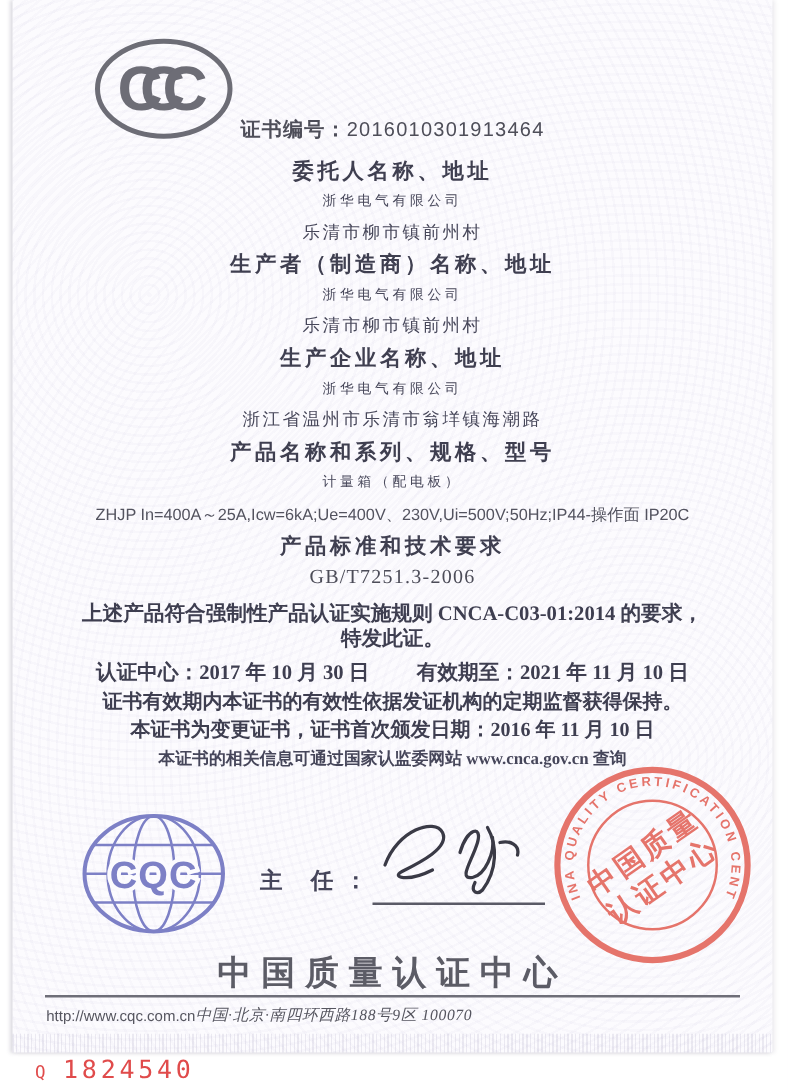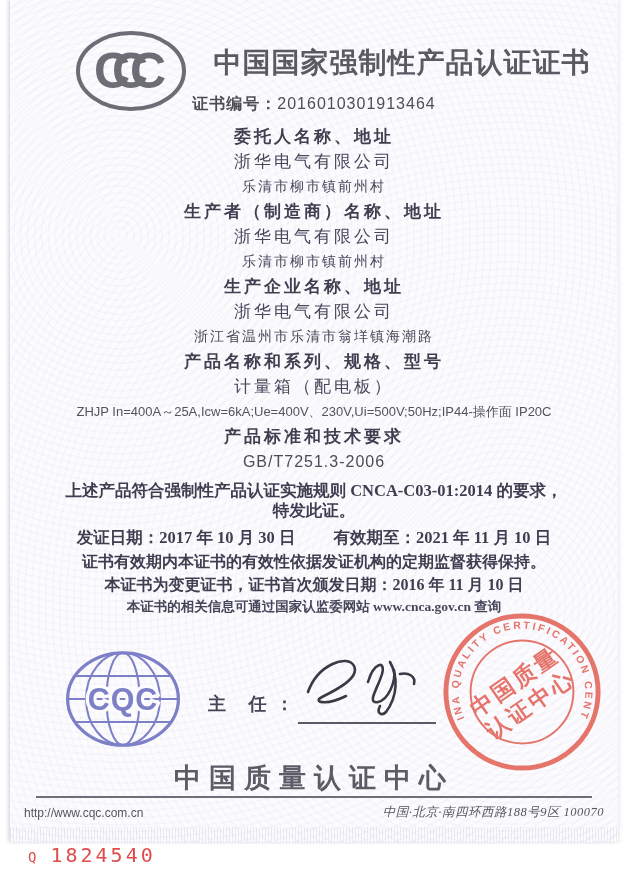--- a/index.html
+++ b/index.html
@@ -32,24 +32,24 @@
   }
   .cert-no-row {
     position:absolute; left:0; top:94px; width:608px; text-align:center;
     font-size:16px; font-weight:700; color:#4e4e59; letter-spacing:1px;
   }
   .cert-no-row .num { font-family:"Liberation Sans", sans-serif; font-weight:400; letter-spacing:1px; }
 
   
   .body-block { position:absolute; left:0; top:124px; width:608px; text-align:center; color:#47475a; }
   .lbl   { font-size:17px; font-weight:700; letter-spacing:3px; line-height:25px; color:#3f3f50; }
-  .val   { font-size:17px; letter-spacing:3px; line-height:25px; }
+  .val   { font-size:11px; letter-spacing:3px; line-height:25px; }
   .val-sm{ font-size:14px; letter-spacing:2px; line-height:25px; }
   .spec  { font-family:"Liberation Sans", sans-serif; font-size:13px; line-height:25px; color:#53535f; }
-  .std   { font-family:Liberation Sans, sans-serif; font-size:16px; letter-spacing:1px; line-height:25px; color:#4c4c58; }
+  .std   { font-family:Liberation Serif, serif; font-size:16px; letter-spacing:1px; line-height:25px; color:#4c4c58; }
   .stmt  { font-size:16.5px; font-weight:700; line-height:20px; color:#3e3e50; }
   .stmt-first { margin-top:7px; }
   .dates { font-size:16.5px; font-weight:700; line-height:25px; margin-top:4px; color:#3e3e50; }
   .dates .gap { display:inline-block; width:38px; }
   .note  { font-size:16px; font-weight:700; line-height:23px; color:#3e3e50; }
   .note-sm { font-size:13.5px; font-weight:700; line-height:22px; color:#46465a; }
 
   
   .cqc-logo { position:absolute; left:53px; top:646px; width:120px; height:106px; }
   .director-label {
@@ -61,22 +61,22 @@
   .stamp { position:absolute; left:428px; top:608px; width:168px; height:168px; opacity:.92; }
 
   
   .org-name {
     position:absolute; left:0; top:760px; width:608px; text-align:center;
     font-family:Liberation Sans, sans-serif; font-size:27px; font-weight:600;
     letter-spacing:8px; color:#5c5c66;
   }
   .footer-rule { position:absolute; left:26px; top:796px; width:556px; height:2px; background:#6e6e78; }
   .footer-row {
-    position:absolute; left:0; top:804px; width:608px; padding:0 14px;
-    display:flex; justify-content:space-between; align-items:center;
+    position:absolute; left:0; top:804px; width:608px; padding:0 27px;
+    display:flex; justify-content:flex-start; align-items:center;
     font-size:12px; color:#55555f;
   }
   .footer-row .url, .footer-row .tel { font-family:"Liberation Sans", sans-serif; }
   .footer-row .addr { font-size:12.5px; letter-spacing:.5px;font-style:italic; }
 
   
   .serial {
     position:absolute; left:28px; top:843px; color:#e04b4b;
     font-family:"DejaVu Sans Mono", monospace;
   }
@@ -93,21 +93,20 @@
 
     <svg class="ccc-logo" viewBox="0 0 118 86">
       <ellipse cx="59" cy="43" rx="53" ry="38" fill="none" stroke="#6d6d76" stroke-width="4"></ellipse>
       <g font-family="Liberation Sans, sans-serif" font-weight="bold" font-size="50" fill="#6d6d76">
         <text x="22" y="60">C</text>
         <text x="40" y="60">C</text>
         <text x="58" y="60">C</text>
       </g>
     </svg>
 
-    <div class="cert-title">中国国家强制性产品认证证书</div>
     <div class="cert-no-row">
       <span>证书编号：</span><span class="num">2016010301913464</span>
     </div>
 
     <div class="body-block">
       <div class="lbl">委托人名称、地址</div>
       <div class="val">浙华电气有限公司</div>
       <div class="val-sm">乐清市柳市镇前州村</div>
 
       <div class="lbl">生产者（制造商）名称、地址</div>
@@ -122,21 +121,21 @@
       <div class="val">计量箱（配电板）</div>
       <div class="spec">ZHJP In=400A～25A,Icw=6kA;Ue=400V、230V,Ui=500V;50Hz;IP44-操作面 IP20C</div>
 
       <div class="lbl">产品标准和技术要求</div>
       <div class="std">GB/T7251.3-2006</div>
 
       <div class="stmt stmt-first">上述产品符合强制性产品认证实施规则 CNCA-C03-01:2014 的要求，</div>
       <div class="stmt">特发此证。</div>
 
       <div class="dates">
-        <span>发证日期：</span><span>2017 年 10 月 30 日</span><span class="gap"></span><span>有效期至：</span><span>2021 年 11 月 10 日</span>
+        <span>认证中心：</span><span>2017 年 10 月 30 日</span><span class="gap"></span><span>有效期至：</span><span>2021 年 11 月 10 日</span>
       </div>
 
       <div class="note">证书有效期内本证书的有效性依据发证机构的定期监督获得保持。</div>
       <div class="note">本证书为变更证书，证书首次颁发日期：2016 年 11 月 10 日</div>
       <div class="note-sm">本证书的相关信息可通过国家认监委网站 www.cnca.gov.cn 查询</div>
     </div>
 
     <svg class="cqc-logo" viewBox="0 0 130 110">
       <g fill="none" stroke="#7d80c6" stroke-width="3">
         <ellipse cx="65" cy="55" rx="60" ry="50" stroke-width="3.5"></ellipse>

